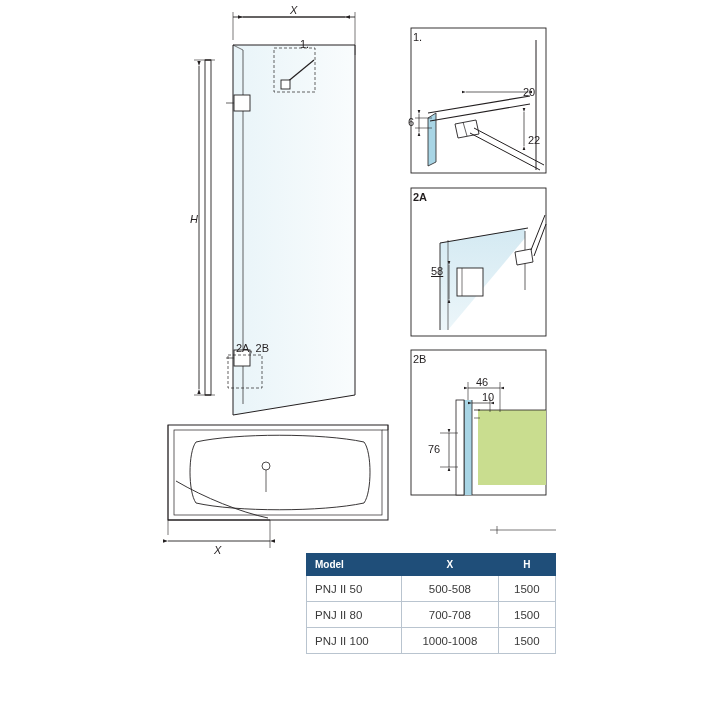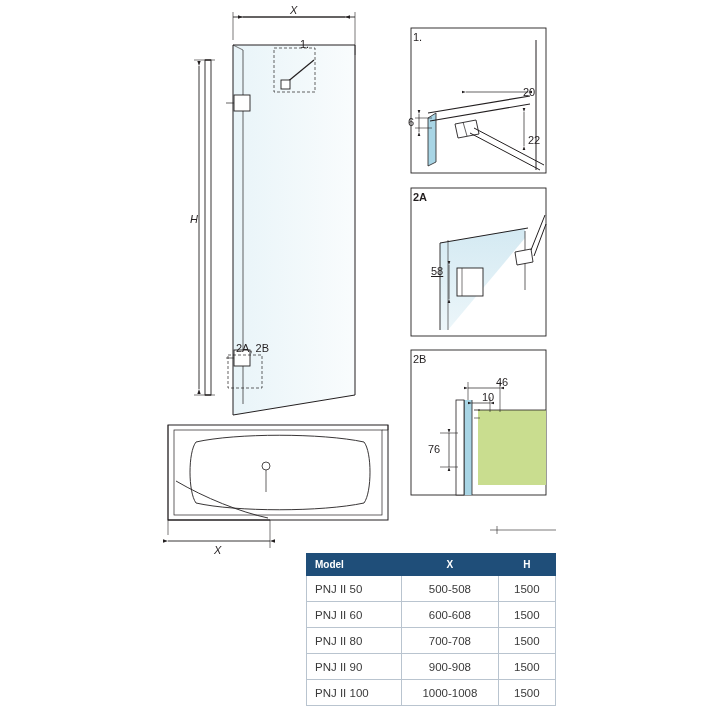--- a/index.html
+++ b/index.html
@@ -239,54 +239,44 @@
 
   <div class="lbl" style="left:413px; top:31px;">1.</div>
   <div class="lbl" style="left:487px; top:86px;margin-left:36px;">20</div>
   <div class="lbl" style="left:408px; top:116px;">6</div>
   <div class="lbl" style="left:528px; top:134px;">22</div>
 
   <div class="lbl" style="left:413px; top:191px;font-weight:bold;">2A</div>
   <div class="lbl" style="left:431px; top:265px;text-decoration:underline;">58</div>
 
   <div class="lbl" style="left:413px; top:353px;">2B</div>
-  <div class="lbl" style="left:496px; top:376px;">46</div>
+  <div class="lbl" style="left:476px; top:376px;">46</div>
   <div class="lbl" style="left:482px; top:391px;">10</div>
   <div class="lbl" style="left:428px; top:443px;">76</div>
 
   <table class="spec-table">
     <thead>
       <tr>
         <th>Model</th>
         <th class="c">X</th>
         <th class="c">H</th>
       </tr>
     </thead>
     <tbody>
       <tr>
         <td>PNJ II 50</td>
         <td class="c">500-508</td>
         <td class="c">1500</td>
       </tr>
       <tr>
-        <td>PNJ II 60</td>
-        <td class="c">600-608</td>
-        <td class="c">1500</td>
-      </tr>
-      <tr>
         <td>PNJ II 80</td>
         <td class="c">700-708</td>
         <td class="c">1500</td>
       </tr>
       <tr>
-        <td>PNJ II 90</td>
-        <td class="c">900-908</td>
-        <td class="c">1500</td>
-      </tr>
-      <tr>
         <td>PNJ II 100</td>
         <td class="c">1000-1008</td>
         <td class="c">1500</td>
       </tr>
     </tbody>
   </table>
 
 </div>
 
 </body></html>

